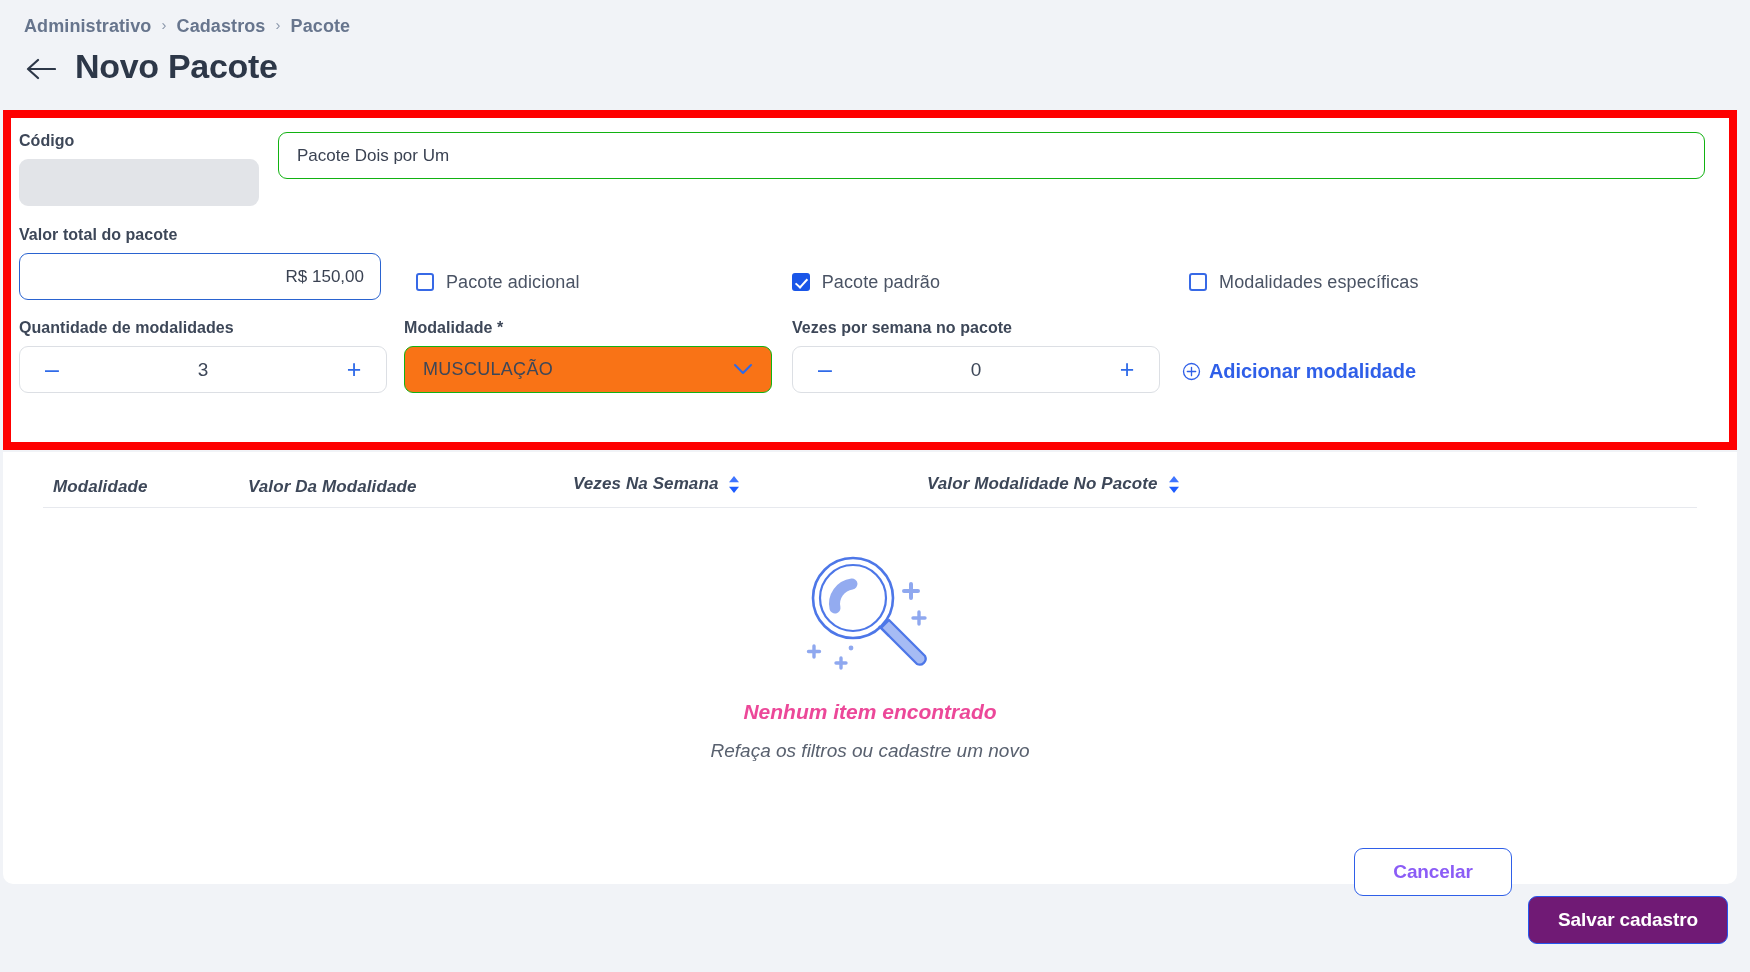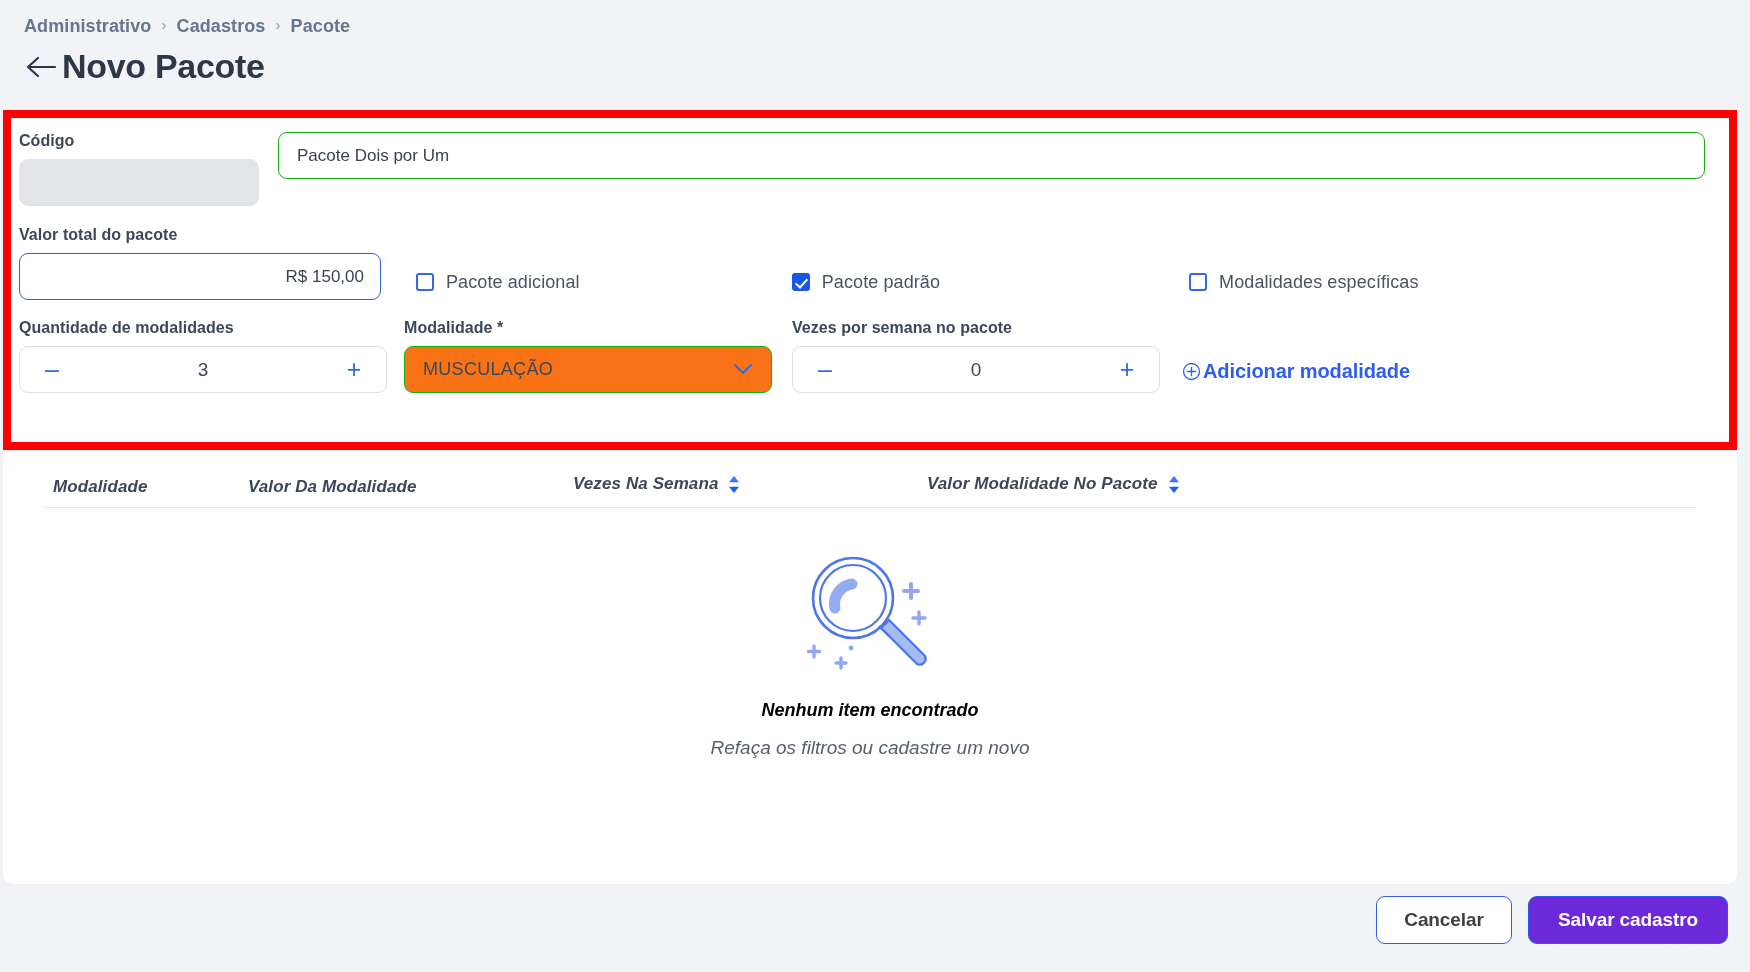--- a/index.html
+++ b/index.html
@@ -37,22 +37,22 @@
     color: #67758d;
     letter-spacing: .1px;
   }
   .crumb-sep {
     font-size: 15px;
     color: #8b97ab;
     font-weight: 400;
   }
   .title-row {
     display: flex;
-    align-items: center;
-    gap: 4px;
+    align-items: flex-end;
+    gap: 17px;
     margin-top: 10px;
   }
   .back-arrow {
     width: 34px; height: 34px;
     display: flex; align-items: center; justify-content: center;
     color: #2d3748;
     cursor: pointer;
   }
   .page-title {
     font-size: 34px;
@@ -225,21 +225,21 @@
   }
   .select-value {
     font-size: 18px;
     color: #3d4758;
     letter-spacing: .3px;
   }
   .chev { color: #2f6ae8; display: flex; align-items: center; }
 
   .add-link {
     display: flex;
-    gap: 2px;
+    gap: 8px;
     color: #2f5fe8;
     font-size: 20px;
     font-weight: 700;
     cursor: pointer;
     letter-spacing: -.1px;
   }
   .plus-circ { display: flex; align-items: center; }
 
   
   .table-card {
@@ -277,23 +277,23 @@
   .sort-icon { display: flex; flex-direction: column; gap: 2px; }
 
   .empty-state {
     margin-top: 38px;
     display: flex;
     flex-direction: column;
     align-items: center;
   }
   .empty-title {
     margin-top: 22px;
-    font-size: 18px;
-    font-weight: 700;
-    color: #000000;
+    font-size: 21px;
+    font-weight: 700;
+    color: #ec4899;
   }
   .empty-sub {
     margin-top: 16px;
     font-size: 19px;
     color: #59616f;
   }
 
   
   .footer {
     position: absolute;
@@ -308,30 +308,31 @@
     font-size: 19px;
     font-weight: 700;
     cursor: pointer;
     display: flex;
     align-items: center;
     justify-content: center;
     font-family: "Liberation Sans", sans-serif;
     letter-spacing: -.1px;
   }
   .btn-cancel {
-    width: 136px;
+    width: 158px;
     background: #ffffff;
     border: 1.5px solid #2f5fe8;
-    color: #404040;
+    color: #8b5cf6;
   }
   .btn-save {
     width: 200px;
-    background: #6d28d9;
+    background: #701a75;
     border: 1.5px solid #2556f0;
     color: #ffffff;
+    margin-top: 48px;
   }
 </style>
 </head>
 <body>
 
 <div class="page">
 
   <div class="header">
     <div class="breadcrumb">
       <span>Administrativo</span>

